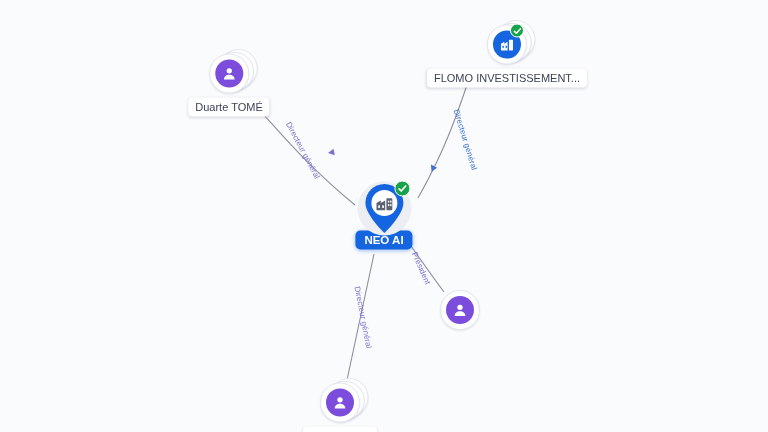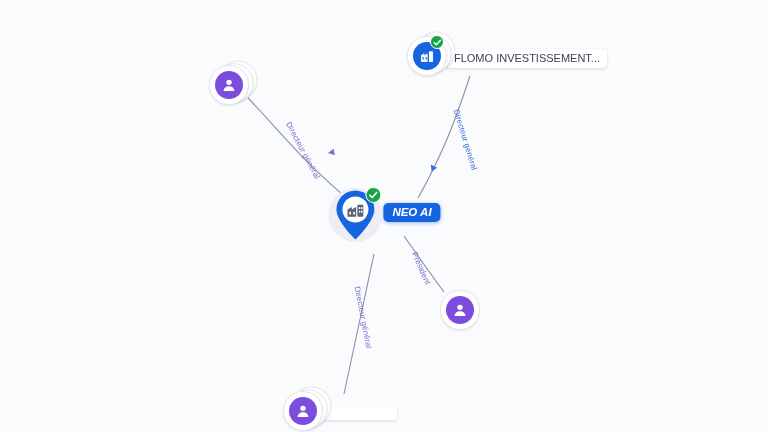--- a/index.html
+++ b/index.html
@@ -13,21 +13,21 @@
     width: 768px; height: 432px;
     background: #fafbfd;
   }
   #edge-layer {
     position: absolute; inset: 0;
     width: 768px; height: 432px;
   }
   .node {
     position: absolute;
     display: flex;
-    flex-direction: row;
+    flex-direction: column;
     align-items: center;
     transform: translate(-50%, -50%);
     justify-content: center;
   }
   
   .stack {
     position: relative;
     width: 40px; height: 40px;
   }
   .stack .card {
@@ -163,20 +163,21 @@
       <div class="card c3"></div>
       <div class="card c2"></div>
       <div class="card c1"></div>
       <div class="avatar-disc">
         <svg width="16" height="16" viewBox="0 0 24 24" fill="#ffffff">
           <circle cx="12" cy="8" r="4"></circle>
           <path d="M4 21c0-4.4 3.6-7 8-7s8 2.6 8 7z"></path>
         </svg>
       </div>
     </div>
+    <div class="node-label">Duarte TOMÉ</div>
   </div>
 
   <div class="node" style="left:507px; top:56px;">
     <div class="stack">
       <div class="card c3"></div>
       <div class="card c2"></div>
       <div class="card c1"></div>
       <div class="avatar-disc company">
         <svg width="16" height="16" viewBox="0 0 24 24" fill="#ffffff">
           <path d="M3 21V11l5-3v3l5-3v13z" opacity=".95"></path>
@@ -214,21 +215,21 @@
       <div class="avatar-disc">
         <svg width="16" height="16" viewBox="0 0 24 24" fill="#ffffff">
           <circle cx="12" cy="8" r="4"></circle>
           <path d="M4 21c0-4.4 3.6-7 8-7s8 2.6 8 7z"></path>
         </svg>
       </div>
     </div>
     <div class="node-label" style="min-width:74px; min-height:13px;"></div>
   </div>
 
-  <div class="node" style="left:384px; top:215px;font-style:italic;">
+  <div class="node" style="left:384px; top:215px;">
     <div class="pin-wrap">
       <div class="pin-halo"></div>
       <svg class="pin-shape" viewBox="0 0 42 52" xmlns="http://www.w3.org/2000/svg">
         <path d="M21 1.5C10.5 1.5 2 10 2 20.5c0 12 19 30 19 30s19-18 19-30C40 10 31.5 1.5 21 1.5z" fill="#1565e0"></path>
         <circle cx="21" cy="20.5" r="13" fill="#ffffff"></circle>
       </svg>
       <div class="pin-icon">
         <svg width="19" height="19" viewBox="0 0 24 24" fill="#5a6273">
           <path d="M2 21V12l5.5-3.2V12L13 8.8V21z"></path>
           <rect x="14.5" y="6" width="7.5" height="15" rx="1"></rect>

